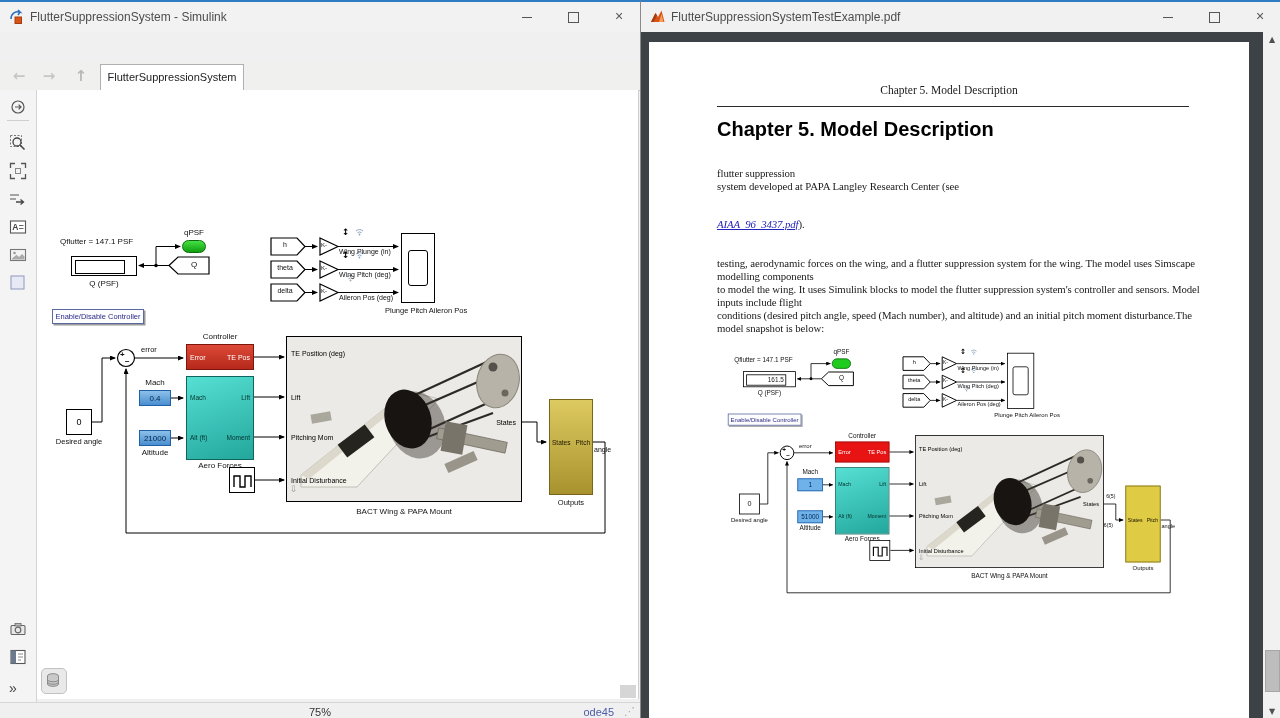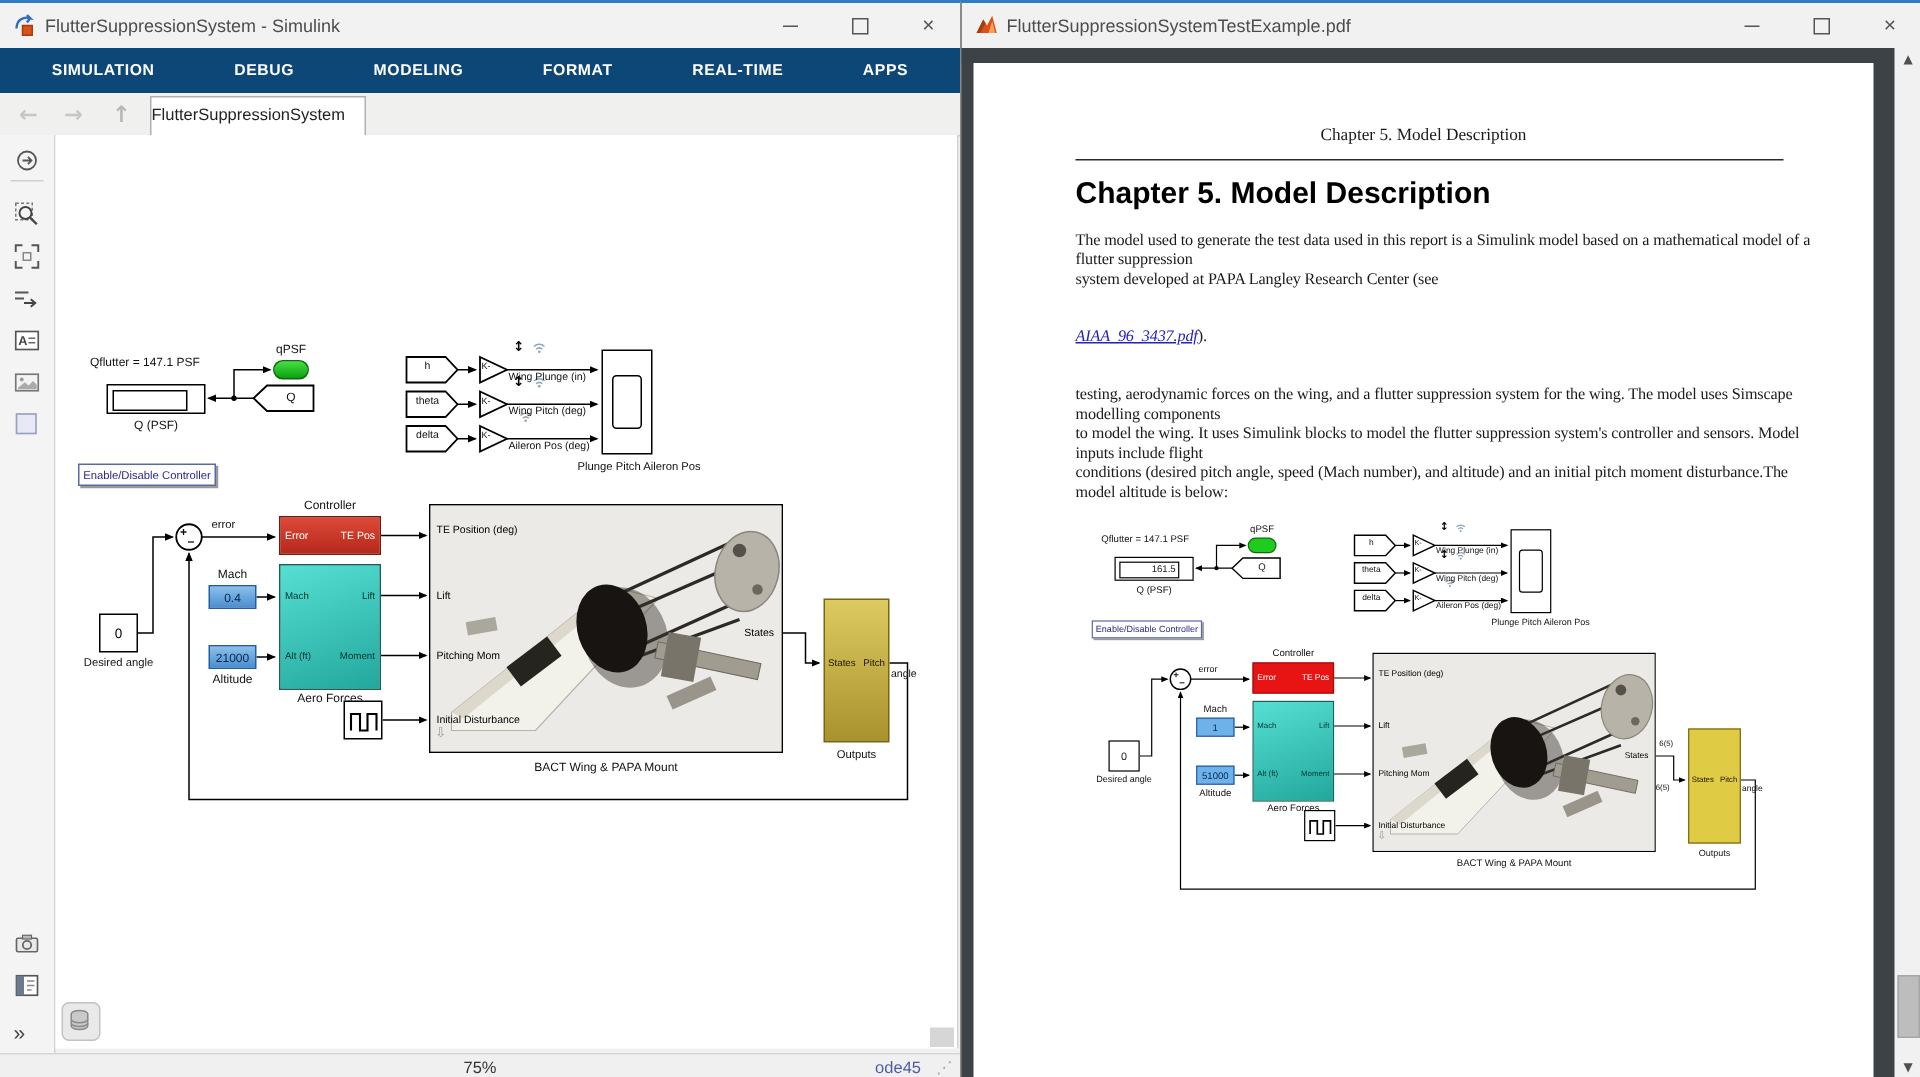--- a/index.html
+++ b/index.html
@@ -10,21 +10,21 @@
   .left-win{left:0;width:640px;background:#f0f0f0;border-top:2px solid #2e7cc2;}
   .titlebar{position:absolute;left:0;top:0;width:100%;height:30px;background:#f2f2f2;}
   .titlebar .title{position:absolute;left:30px;top:8px;font-size:12px;color:#4d4d4d;white-space:nowrap;}
   .win-ctrl{position:absolute;top:0;width:34px;height:30px;text-align:center;line-height:28px;color:#555;font-size:14px;}
   .win-max-box{display:inline-block;width:9px;height:9px;border:1px solid #555;margin-top:10px;}
   .win-min-bar{display:inline-block;width:10px;height:1px;background:#555;margin-bottom:3px;}
   .ribbon{position:absolute;left:0;top:30px;width:100%;height:30px;background:#0d4778;display:flex;align-items:center;justify-content:space-around;padding:0 8px;box-sizing:border-box;}
   .ribbon span{color:#fff;font-size:10.5px;font-weight:bold;letter-spacing:.4px;cursor:default;}
   .navbar{position:absolute;left:0;top:60px;width:100%;height:28px;background:#f0f0ee;border-bottom:1px solid #c9c9c9;}
   .nav-btn{position:absolute;top:2px;width:26px;height:24px;text-align:center;line-height:24px;font-size:15px;font-weight:bold;color:#c6c6c6;font-family:"DejaVu Sans",sans-serif;}
-  .doc-tab{position:absolute;left:100px;top:2px;width:142px;height:25px;background:#fff;border:1px solid #b0b0b0;border-bottom:none;text-align:left;line-height:25px;font-size:11px;color:#222;}
+  .doc-tab{position:absolute;left:100px;top:2px;width:142px;height:25px;background:#fff;border:1px solid #b0b0b0;border-bottom:none;text-align:center;line-height:25px;font-size:11px;color:#222;}
   .palette{position:absolute;left:0;top:88px;width:36px;height:612px;background:#f4f4f4;border-right:1px solid #d4d4d4;}
   .pal-icon{position:absolute;left:9px;width:18px;height:18px;}
   .pal-div{position:absolute;left:7px;width:22px;border-top:1px solid #cfcfcf;}
   .canvas{position:absolute;left:37px;top:88px;width:601px;height:609px;background:#fff;border-right:1px solid #cfcfcf;}
   .statusbar{position:absolute;left:0;top:700px;width:100%;height:18px;background:#f0f0f0;border-top:1px solid #d6d6d6;font-size:11px;color:#333;}
   .db-btn{position:absolute;left:4px;top:578px;width:24px;height:24px;background:#e9e9e9;border:1px solid #c2c2c2;border-radius:5px;}
   .corner-box{position:absolute;right:2px;bottom:1px;width:16px;height:13px;background:#d6d6d6;}
   
   .right-win{left:640px;width:640px;background:#3d4247;border-top:2px solid #2e7cc2;border-left:1px solid #8a8a8a;box-sizing:border-box;}
   .pdf-band{position:absolute;left:0;top:30px;width:100%;height:10px;background:#3d4247;}
@@ -74,28 +74,20 @@
   <div class="titlebar">
     <svg class="abs" style="left:8px;top:7px" width="16" height="16" viewBox="0 0 16 16">
       <path d="M3,10 C3,4 8,2 12,3 L10,1 M12,3 L10,6" fill="none" stroke="#2e6dbd" stroke-width="1.6"></path>
       <rect x="7" y="8" width="6.5" height="6.5" fill="#d95319" stroke="#a33d10"></rect>
     </svg>
     <span class="title">FlutterSuppressionSystem - Simulink</span>
     <span class="win-ctrl" style="left:510px"><span class="win-min-bar"></span></span>
     <span class="win-ctrl" style="left:556px"><span class="win-max-box"></span></span>
     <span class="win-ctrl" style="left:602px">×</span>
   </div>
-  <div class="ribbon">
-    <span>SIMULATION</span>
-    <span>DEBUG</span>
-    <span>MODELING</span>
-    <span>FORMAT</span>
-    <span>REAL-TIME</span>
-    <span>APPS</span>
-  </div>
   <div class="navbar">
     <span class="nav-btn" style="left:6px">←</span>
     <span class="nav-btn" style="left:36px">→</span>
     <span class="nav-btn" style="left:68px;color:#b8b8b8">↑</span>
     <div class="doc-tab"><span>FlutterSuppressionSystem</span></div>
   </div>
   <div class="palette">
     <svg class="pal-icon" style="top:8px" viewBox="0 0 18 18">
         <circle cx="9" cy="9" r="6" fill="none" stroke="#555" stroke-width="1.2"></circle>
         <path d="M6,9 H12 M9.6,6.6 L12,9 L9.6,11.4" fill="none" stroke="#555" stroke-width="1.2"></path>
@@ -322,34 +314,33 @@
     <span class="win-ctrl" style="left:556px"><span class="win-max-box"></span></span>
     <span class="win-ctrl" style="left:602px">×</span>
   </div>
   <div class="pdf-band"></div>
 
   <div class="pdf-page serif">
     <div class="abs" style="left:0;top:42px;width:100%;text-align:center;font-size:11.5px">Chapter 5. Model Description</div>
     <div class="abs" style="left:68px;top:64px;width:472px;border-top:1px solid #2a2a2a"></div>
     <div class="pdf-heading" style="left:68px;top:76px">Chapter 5. Model Description</div>
 
-    <div class="pdf-line" style="left:68px;top:112px">The model used to generate the test data used in this report is a Simulink model based on a mathematical model of a</div>
     <div class="pdf-line" style="left:68px;top:125px">flutter suppression</div>
     <div class="pdf-line" style="left:68px;top:138px">system developed at PAPA Langley Research Center (see</div>
 
     <div class="pdf-line" style="left:68px;top:176px">
       <span class="pdf-link">AIAA_96_3437.pdf</span><span>).</span>
     </div>
 
     <div class="pdf-line" style="left:68px;top:215px">testing, aerodynamic forces on the wing, and a flutter suppression system for the wing.  The model uses Simscape</div>
     <div class="pdf-line" style="left:68px;top:228px">modelling components</div>
     <div class="pdf-line" style="left:68px;top:241px">to model the wing. It uses Simulink blocks to model the flutter suppression system's controller and sensors. Model</div>
     <div class="pdf-line" style="left:68px;top:254px">inputs include flight</div>
     <div class="pdf-line" style="left:68px;top:267px">conditions (desired pitch angle, speed (Mach number), and altitude) and an initial pitch moment disturbance.The</div>
-    <div class="pdf-line" style="left:68px;top:280px">model altitude is below:</div>
+    <div class="pdf-line" style="left:68px;top:280px">model snapshot is below:</div>
 
     <div class="diagram-host abs pdf-variant" style="left:74px;top:306px;transform:scale(0.8);transform-origin:0 0">
 <div class="diagram">
   <svg class="abs" style="left:0;top:0" width="580" height="312" viewBox="0 0 580 312">
     <defs>
       <marker id="arr" markerWidth="6" markerHeight="6" refX="5" refY="2.5" orient="auto">
         <polygon points="0,0 6,2.5 0,5" fill="#000"></polygon>
       </marker>
     </defs>
     <g stroke="#000" stroke-width="1" fill="none">

